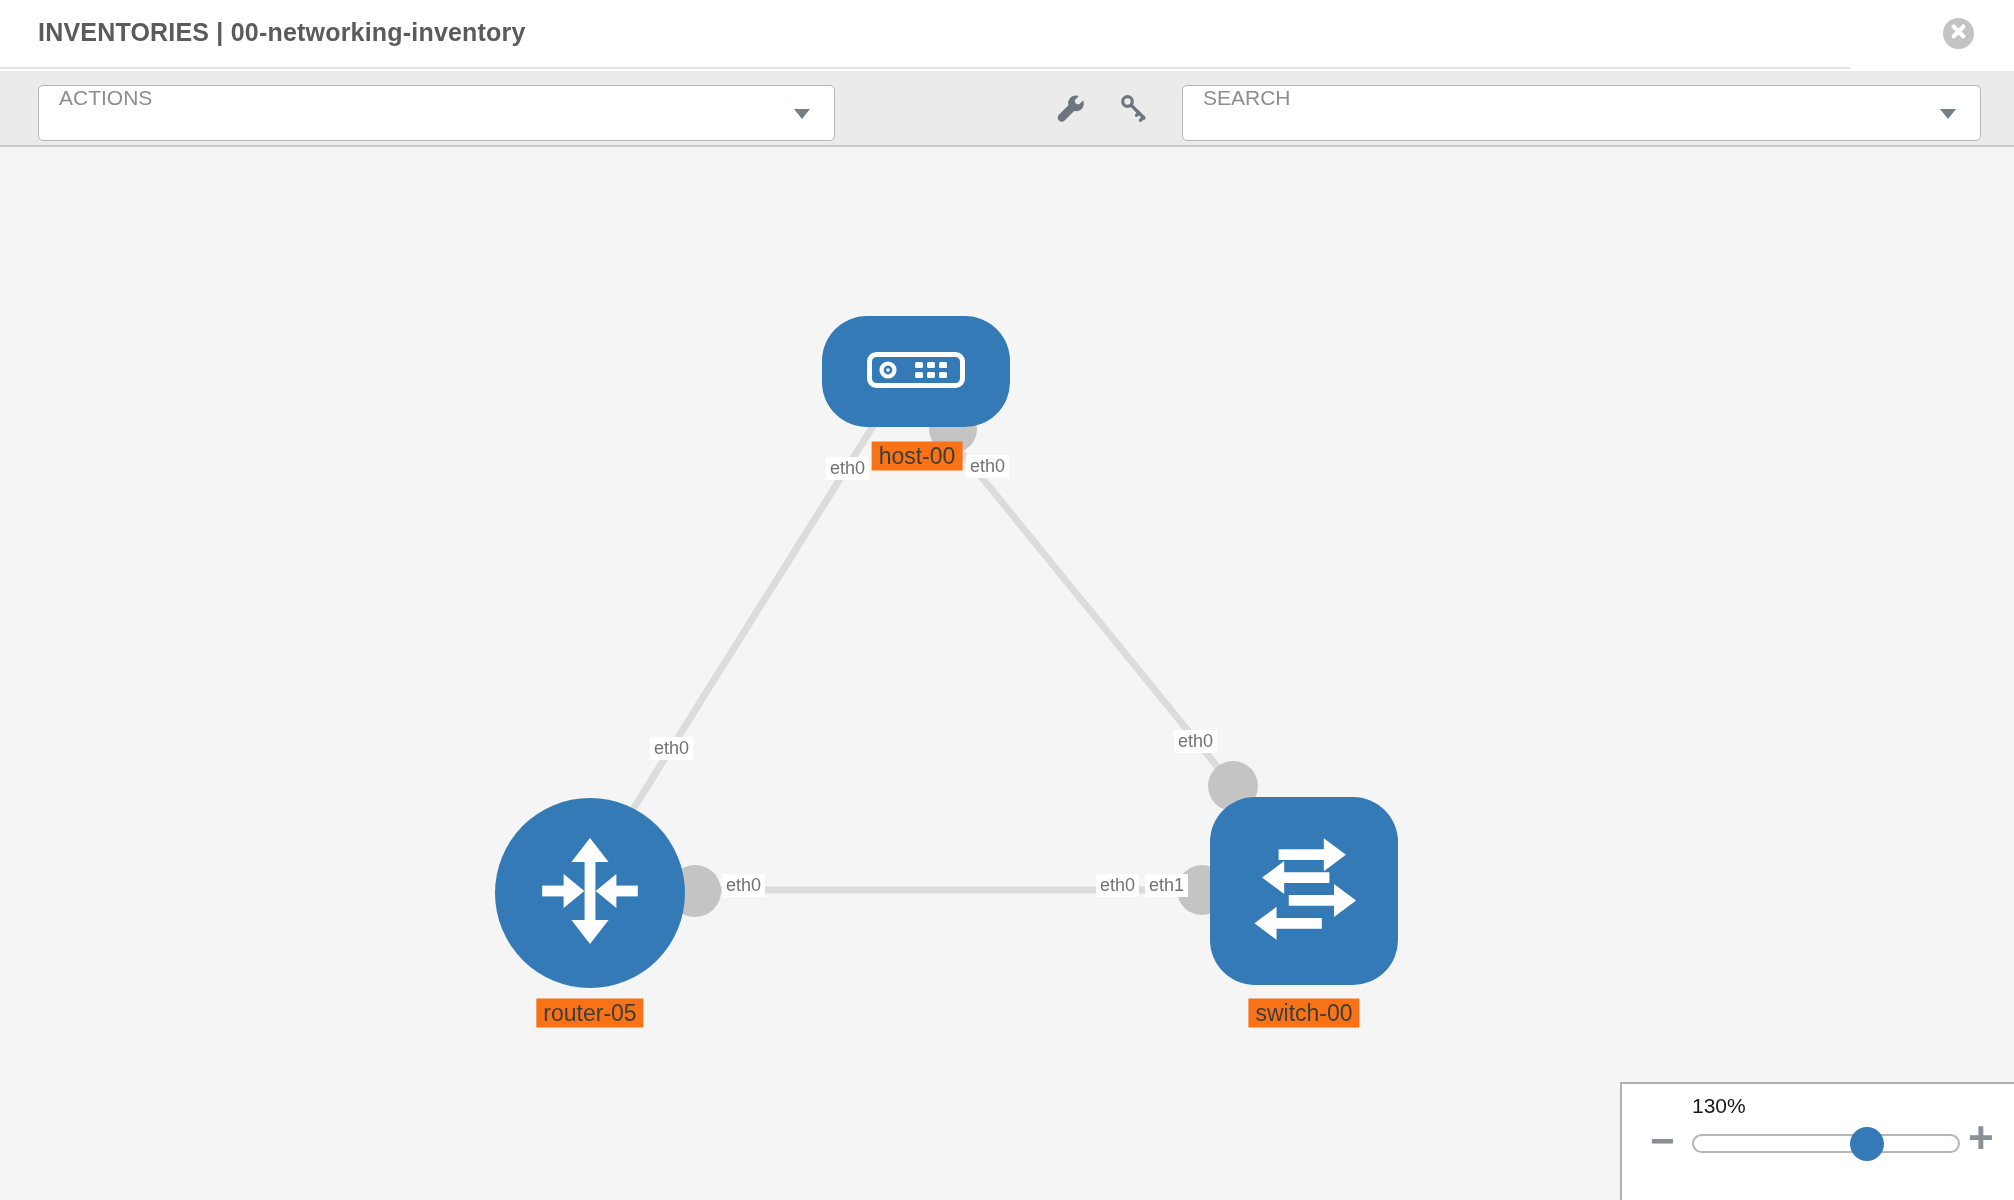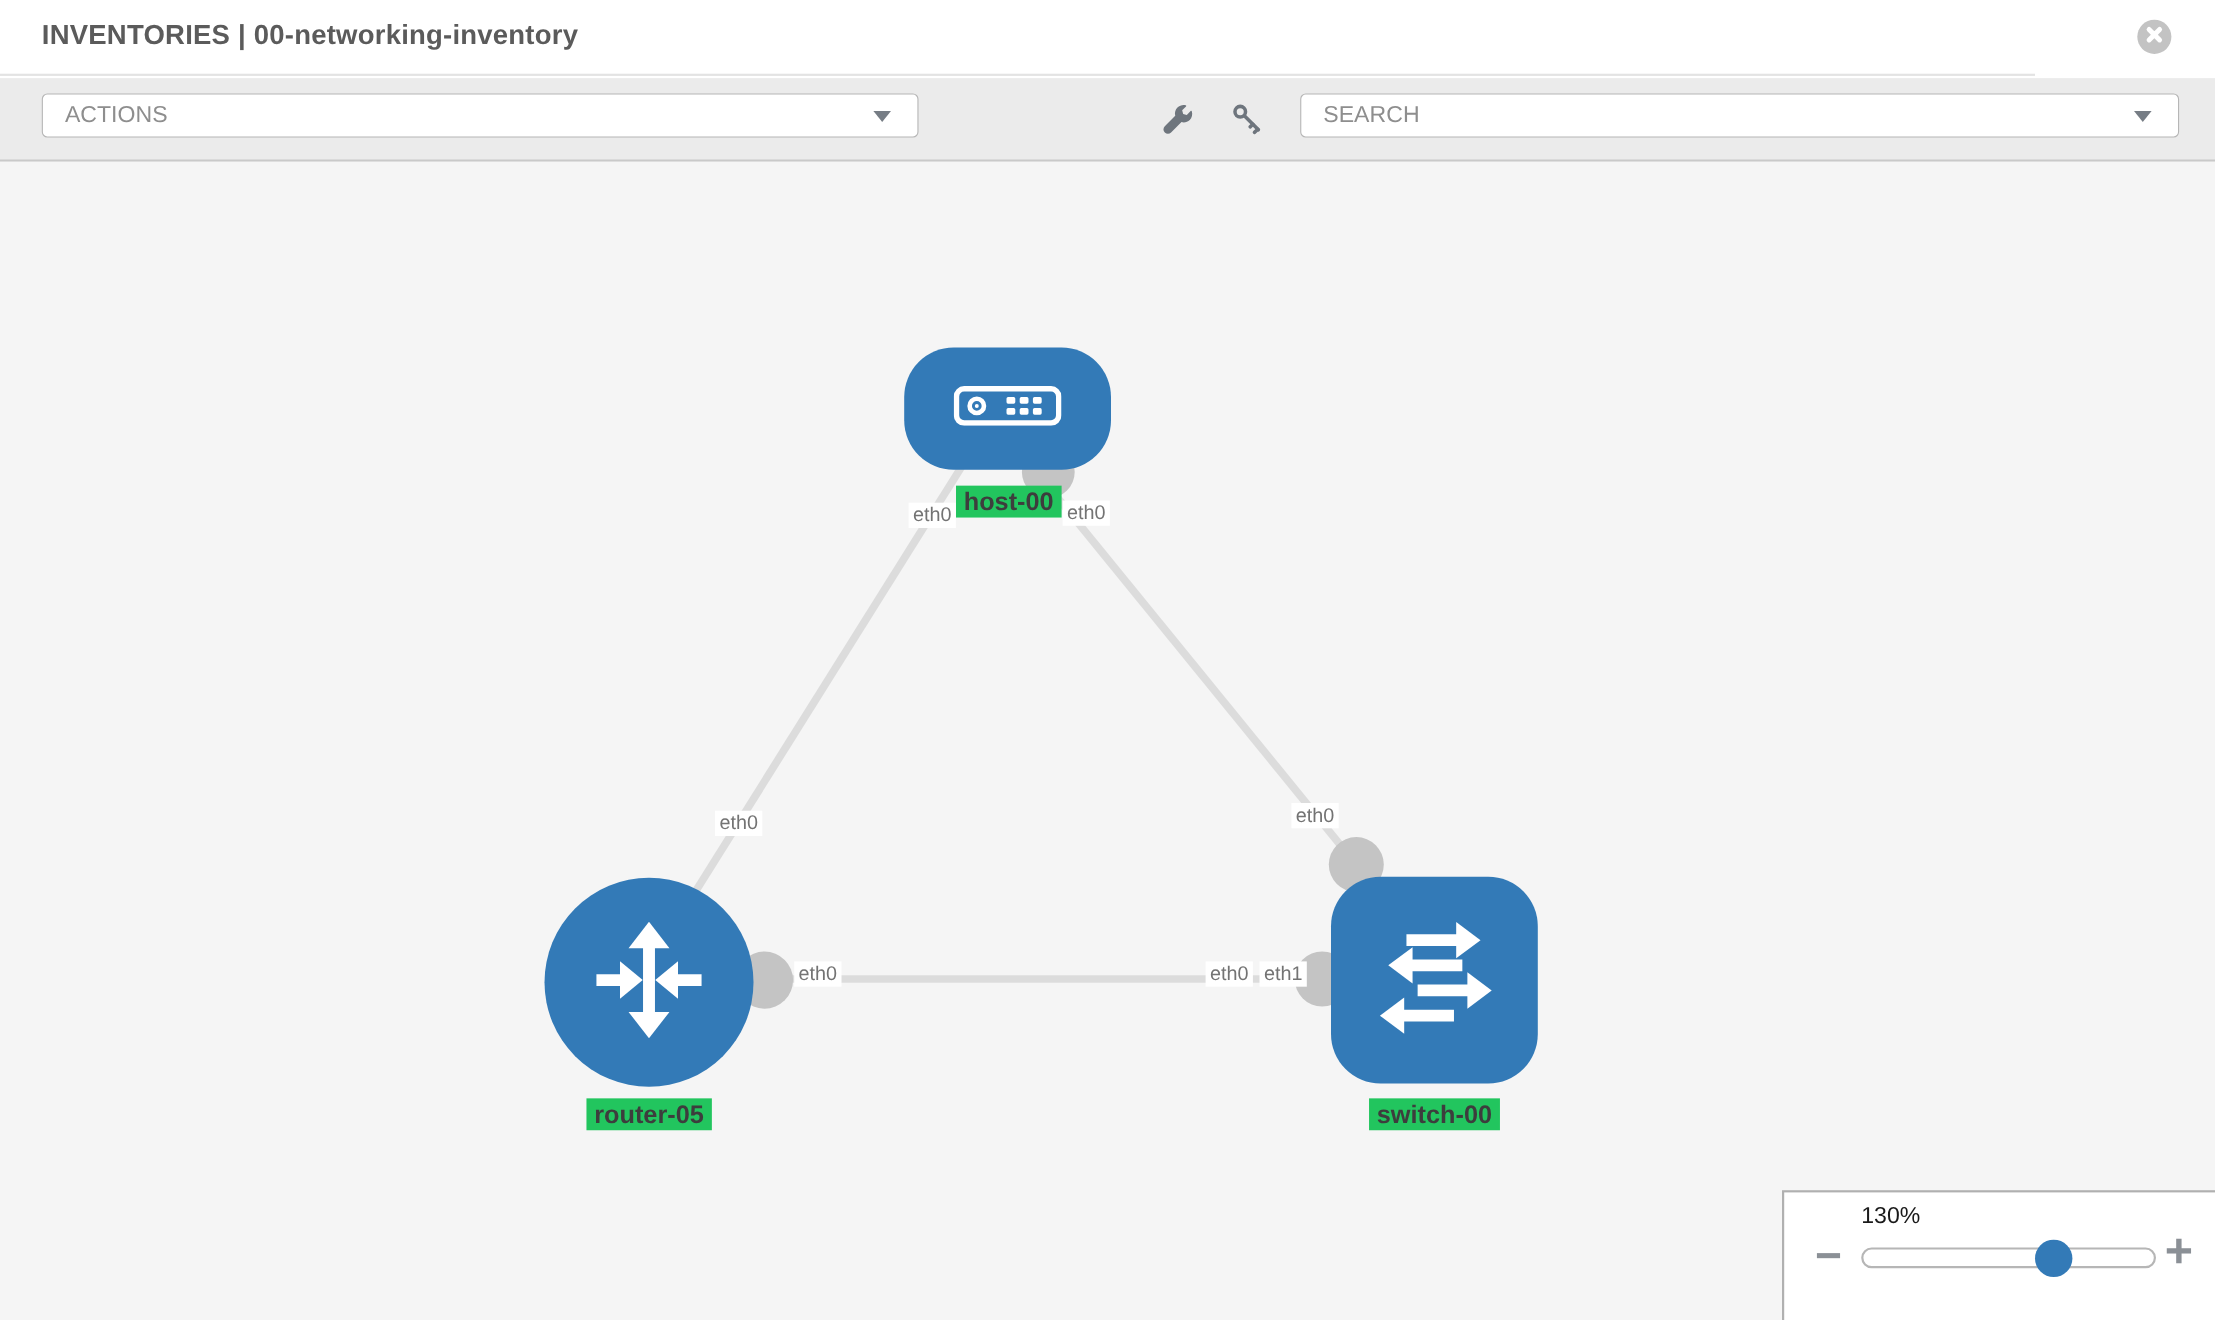--- a/index.html
+++ b/index.html
@@ -12,44 +12,44 @@
             background:#fff; border-bottom:2px solid #e3e3e3; }
   .page-title { position:absolute; left:38px; top:18px; font-size:25px;
                 font-weight:bold; color:#5b5b5b; letter-spacing:0.2px; }
   .close-btn { position:absolute; left:1943px; top:18px; width:31px; height:31px;
                border-radius:50%; background:#c3c3c3; display:flex;
                align-items:center; justify-content:center; cursor:pointer; }
 
   
   .toolbar { position:absolute; left:0; top:71px; width:2014px; height:76px;
              background:#ebebeb; border-bottom:2px solid #c9c9c9; }
-  .select-box { position:absolute; top:14px; height:40px; background:#fff;
+  .select-box { position:absolute; top:14px; height:56px; background:#fff;
                 border:1px solid #b6b6b6; border-radius:5px; display:flex;
-                align-items:center; cursor:pointer; }
+                align-items:flex-start; cursor:pointer; }
   .select-box .lbl { padding-left:20px; font-size:21px; color:#8e8e8e; }
   .caret { position:absolute; right:24px; top:50%; margin-top:-4px; width:0; height:0;
            border-left:8px solid transparent; border-right:8px solid transparent;
            border-top:10px solid #767d85; }
   .tool-btn { position:absolute; top:22px; width:34px; height:34px; cursor:pointer;
               display:flex; align-items:center; justify-content:center; }
 
   
   .canvas-bg { position:absolute; left:0; top:147px; width:2014px; height:1053px;
                background:#f5f5f5; }
   #topo-svg { position:absolute; left:0; top:0; width:2014px; height:1200px;
               pointer-events:none; }
   #node-layer { position:absolute; left:0; top:0; width:2014px; height:1200px; }
   .node { position:absolute; display:flex; align-items:center; justify-content:center;
           cursor:pointer; }
   .shape-rounded-rect { border-radius:45px; }
   .shape-circle { border-radius:50%; }
   .shape-rounded-square { border-radius:45px; }
   .node-label { position:absolute; transform:translate(-50%,-50%);
-                background:#22c55e; padding:1px 7px; font-size:23px; color:#3d3d3d;
-                white-space:nowrap;font-weight:bold; }
+                background:#f97316; padding:1px 7px; font-size:23px; color:#3d3d3d;
+                white-space:nowrap; }
   .iface-label { position:absolute; background:#fff; padding:1px 4px;
                  font-size:18px; color:#737373; white-space:nowrap; }
 
   
   .zoom-panel { position:absolute; left:1620px; top:1082px; width:396px; height:120px;
                 background:#fff; border:2px solid #b0b0b0; }
   .zoom-value { position:absolute; left:70px; top:10px; width:268px; text-align:left;
                 font-size:21px; color:#1a1a1a; }
   .zoom-minus, .zoom-plus { position:absolute; font-weight:bold; color:#8b9096;
                             cursor:pointer; line-height:1; }

